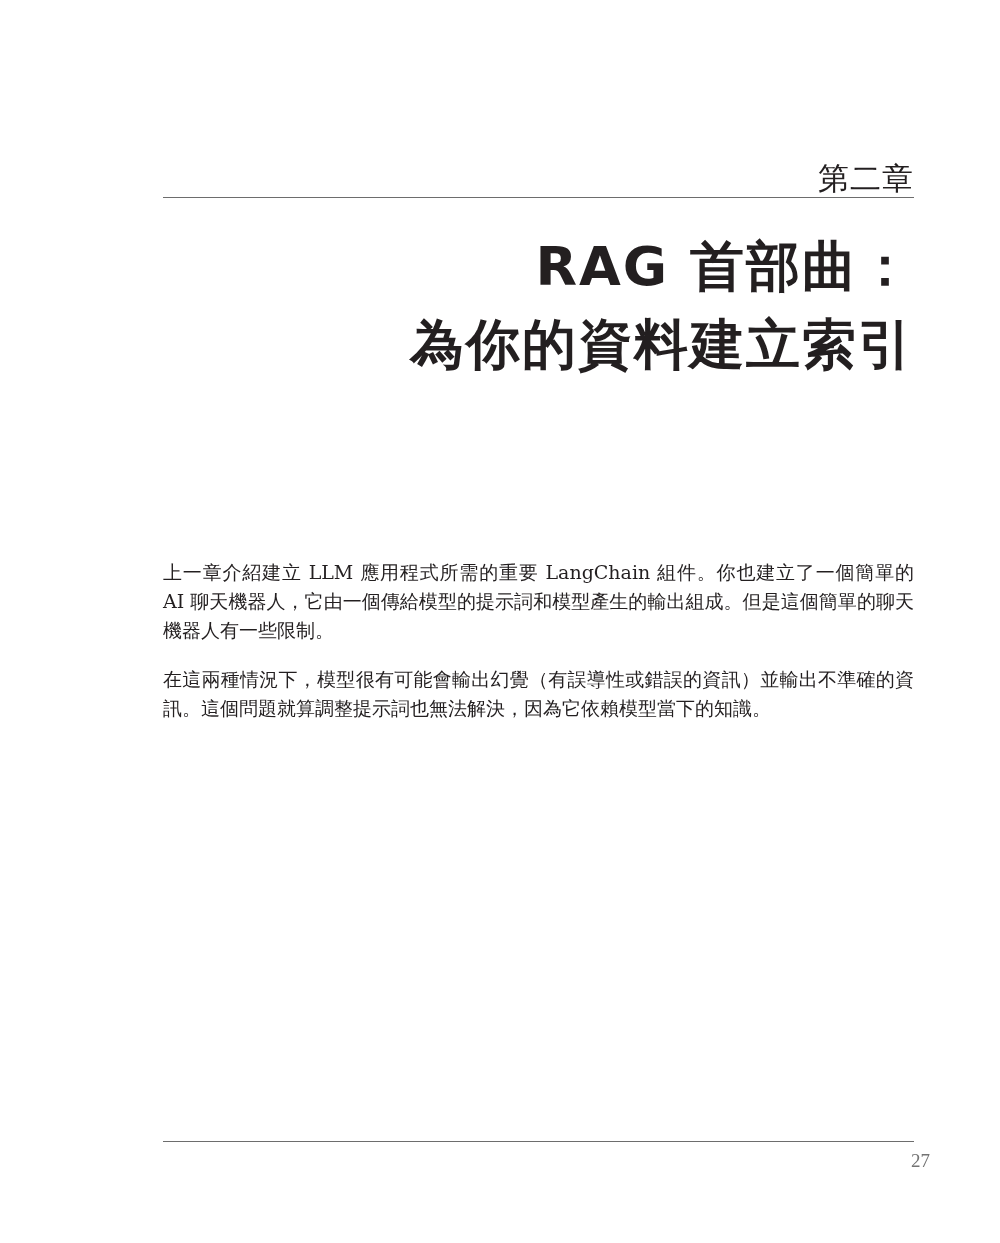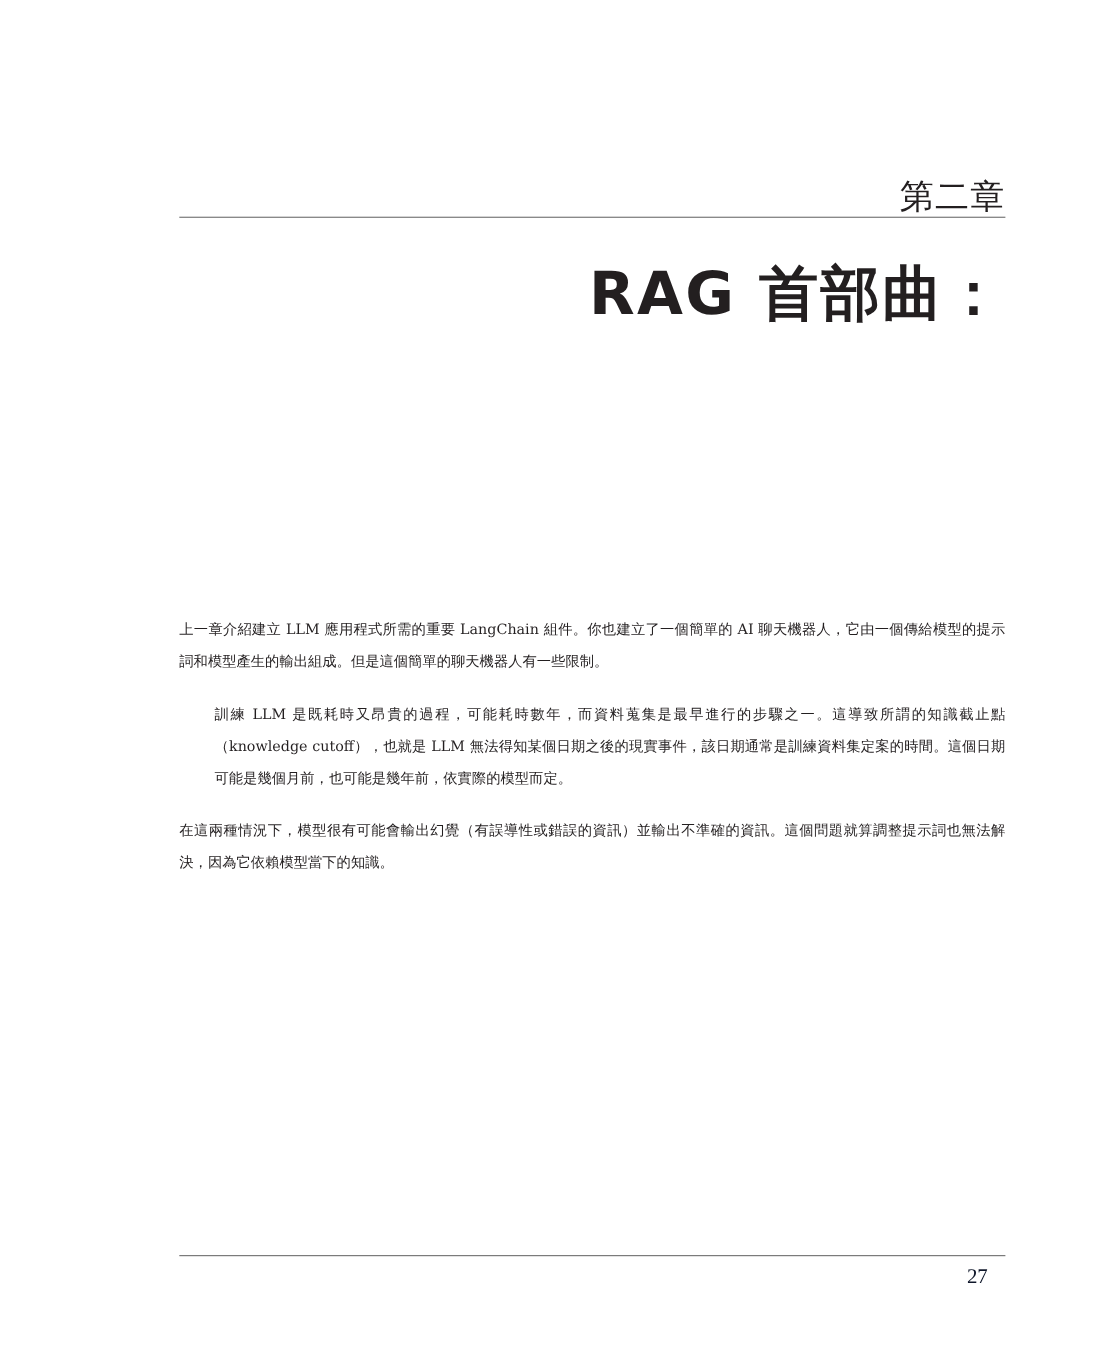--- a/index.html
+++ b/index.html
@@ -12,48 +12,48 @@
     }
     .rule-top { position: absolute; left: 135px; top: 197px; width: 751px; height: 1px; background: #6d6d6d; }
     .title {
       position: absolute; right: 114px; top: 228px; text-align: right;
       font-family: "DejaVu Sans", sans-serif; font-weight: bold;
       font-size: 54px; line-height: 78px; color: #231f20; letter-spacing: 2px;
     }
     .title span { display: block; white-space: nowrap; }
     .body {
       position: absolute; left: 135px; top: 558px; width: 751px;
-      font-family: "DejaVu Serif", serif; font-size: 13px; line-height: 29px; color: #231f20;
+      font-family: "DejaVu Serif", serif; font-size: 19px; line-height: 29px; color: #231f20;
       text-align: justify;
     }
     .para { margin: 0 0 20px 0; }
     .term { margin: 0 0 6px 0; letter-spacing: 2px; }
     .def { margin: 0 0 18px 32px; }
     .rule-bottom { position: absolute; left: 135px; top: 1141px; width: 751px; height: 1px; background: #6d6d6d; }
     .page-number {
-      position: absolute; right: 130px; top: 1150px;
-      font-family: "Liberation Serif", serif; font-size: 19px; color: #0f172a;
+      position: absolute; right: 98px; top: 1150px;
+      font-family: "Liberation Serif", serif; font-size: 19px; color: #737373;
     }
   </style>
 </head>
 <body>
 
 <div class="page">
   <div class="chapter-label">第二章</div>
   <div class="rule-top"></div>
 
   <h1 class="title" style="margin:0;text-align:right;">
     <span>RAG 首部曲：</span>
+    <span>為你的資料建立索引</span>
   </h1>
 
   <div class="body">
     <p class="para">上一章介紹建立 LLM 應用程式所需的重要 LangChain 組件。你也建立了一個簡單的 AI 聊天機器人，它由一個傳給模型的提示詞和模型產生的輸出組成。但是這個簡單的聊天機器人有一些限制。</p>
 
     <div>
-      <div class="def">訓練 LLM 是既耗時又昂貴的過程，可能耗時數年，而資料蒐集是最早進行的步驟之一。這導致所謂的知識截止點（knowledge cutoff），也就是 LLM 無法得知某個日期之後的現實事件，該日期通常是訓練資料集定案的時間。這個日期可能是幾個月前，也可能是幾年前，依實際的模型而定。</div>
     </div>
 
     <p class="para">在這兩種情況下，模型很有可能會輸出幻覺（有誤導性或錯誤的資訊）並輸出不準確的資訊。這個問題就算調整提示詞也無法解決，因為它依賴模型當下的知識。</p>
   </div>
 
   <div class="rule-bottom"></div>
   <div class="page-number">27</div>
 </div>
 
 </body></html>

